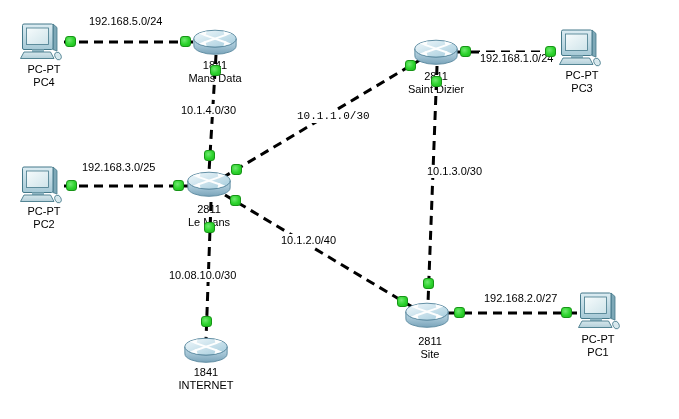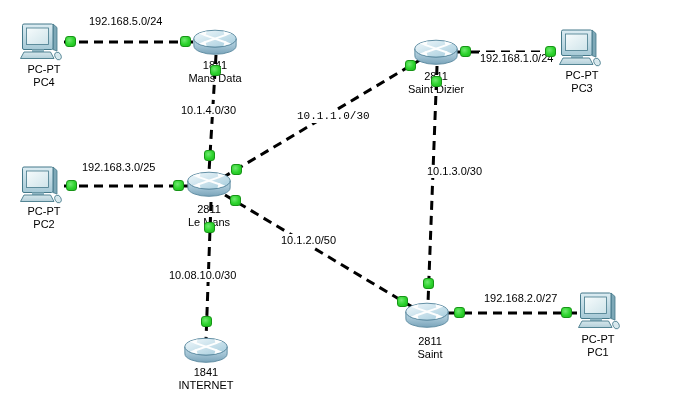--- a/index.html
+++ b/index.html
@@ -151,38 +151,38 @@
   <div class="dev-label" style="left:44px;top:205px;">
     <div>PC-PT</div>
     <div>PC2</div>
   </div>
   <div class="dev-label" style="left:209px;top:203px;">
     <div>2811</div>
     <div>Le Mans</div>
   </div>
   <div class="dev-label" style="left:430px;top:335px;">
     <div>2811</div>
-    <div>Saint</div>
+    <div>Site</div>
   </div>
   <div class="dev-label" style="left:598px;top:333px;">
     <div>PC-PT</div>
     <div>PC1</div>
   </div>
   <div class="dev-label" style="left:206px;top:366px;">
     <div>1841</div>
     <div>INTERNET</div>
   </div>
 
   <div class="net-label" style="left:88px;top:15px;text-align:center;">192.168.5.0/24</div>
   <div class="net-label" style="left:180px;top:104px;">10.1.4.0/30</div>
   <div class="net-label" style="left:296px;top:110px;font-family:Liberation Mono, monospace;">10.1.1.0/30</div>
   <div class="net-label" style="left:479px;top:26px;margin-top:26px;">192.168.1.0/24</div>
   <div class="net-label" style="left:81px;top:161px;">192.168.3.0/25</div>
   <div class="net-label" style="left:410px;top:165px;margin-left:16px;">10.1.3.0/30</div>
-  <div class="net-label" style="left:280px;top:234px;">10.1.2.0/50</div>
+  <div class="net-label" style="left:280px;top:234px;">10.1.2.0/40</div>
   <div class="net-label" style="left:168px;top:269px;">10.08.10.0/30</div>
   <div class="net-label" style="left:483px;top:292px;">192.168.2.0/27</div>
 
   <span class="dot" style="left:65px;top:36px;"></span>
   <span class="dot" style="left:180px;top:36px;"></span>
   <span class="dot" style="left:210px;top:65px;"></span>
   <span class="dot" style="left:204px;top:150px;"></span>
   <span class="dot" style="left:231px;top:164px;"></span>
   <span class="dot" style="left:405px;top:60px;"></span>
   <span class="dot" style="left:460px;top:46px;"></span>

